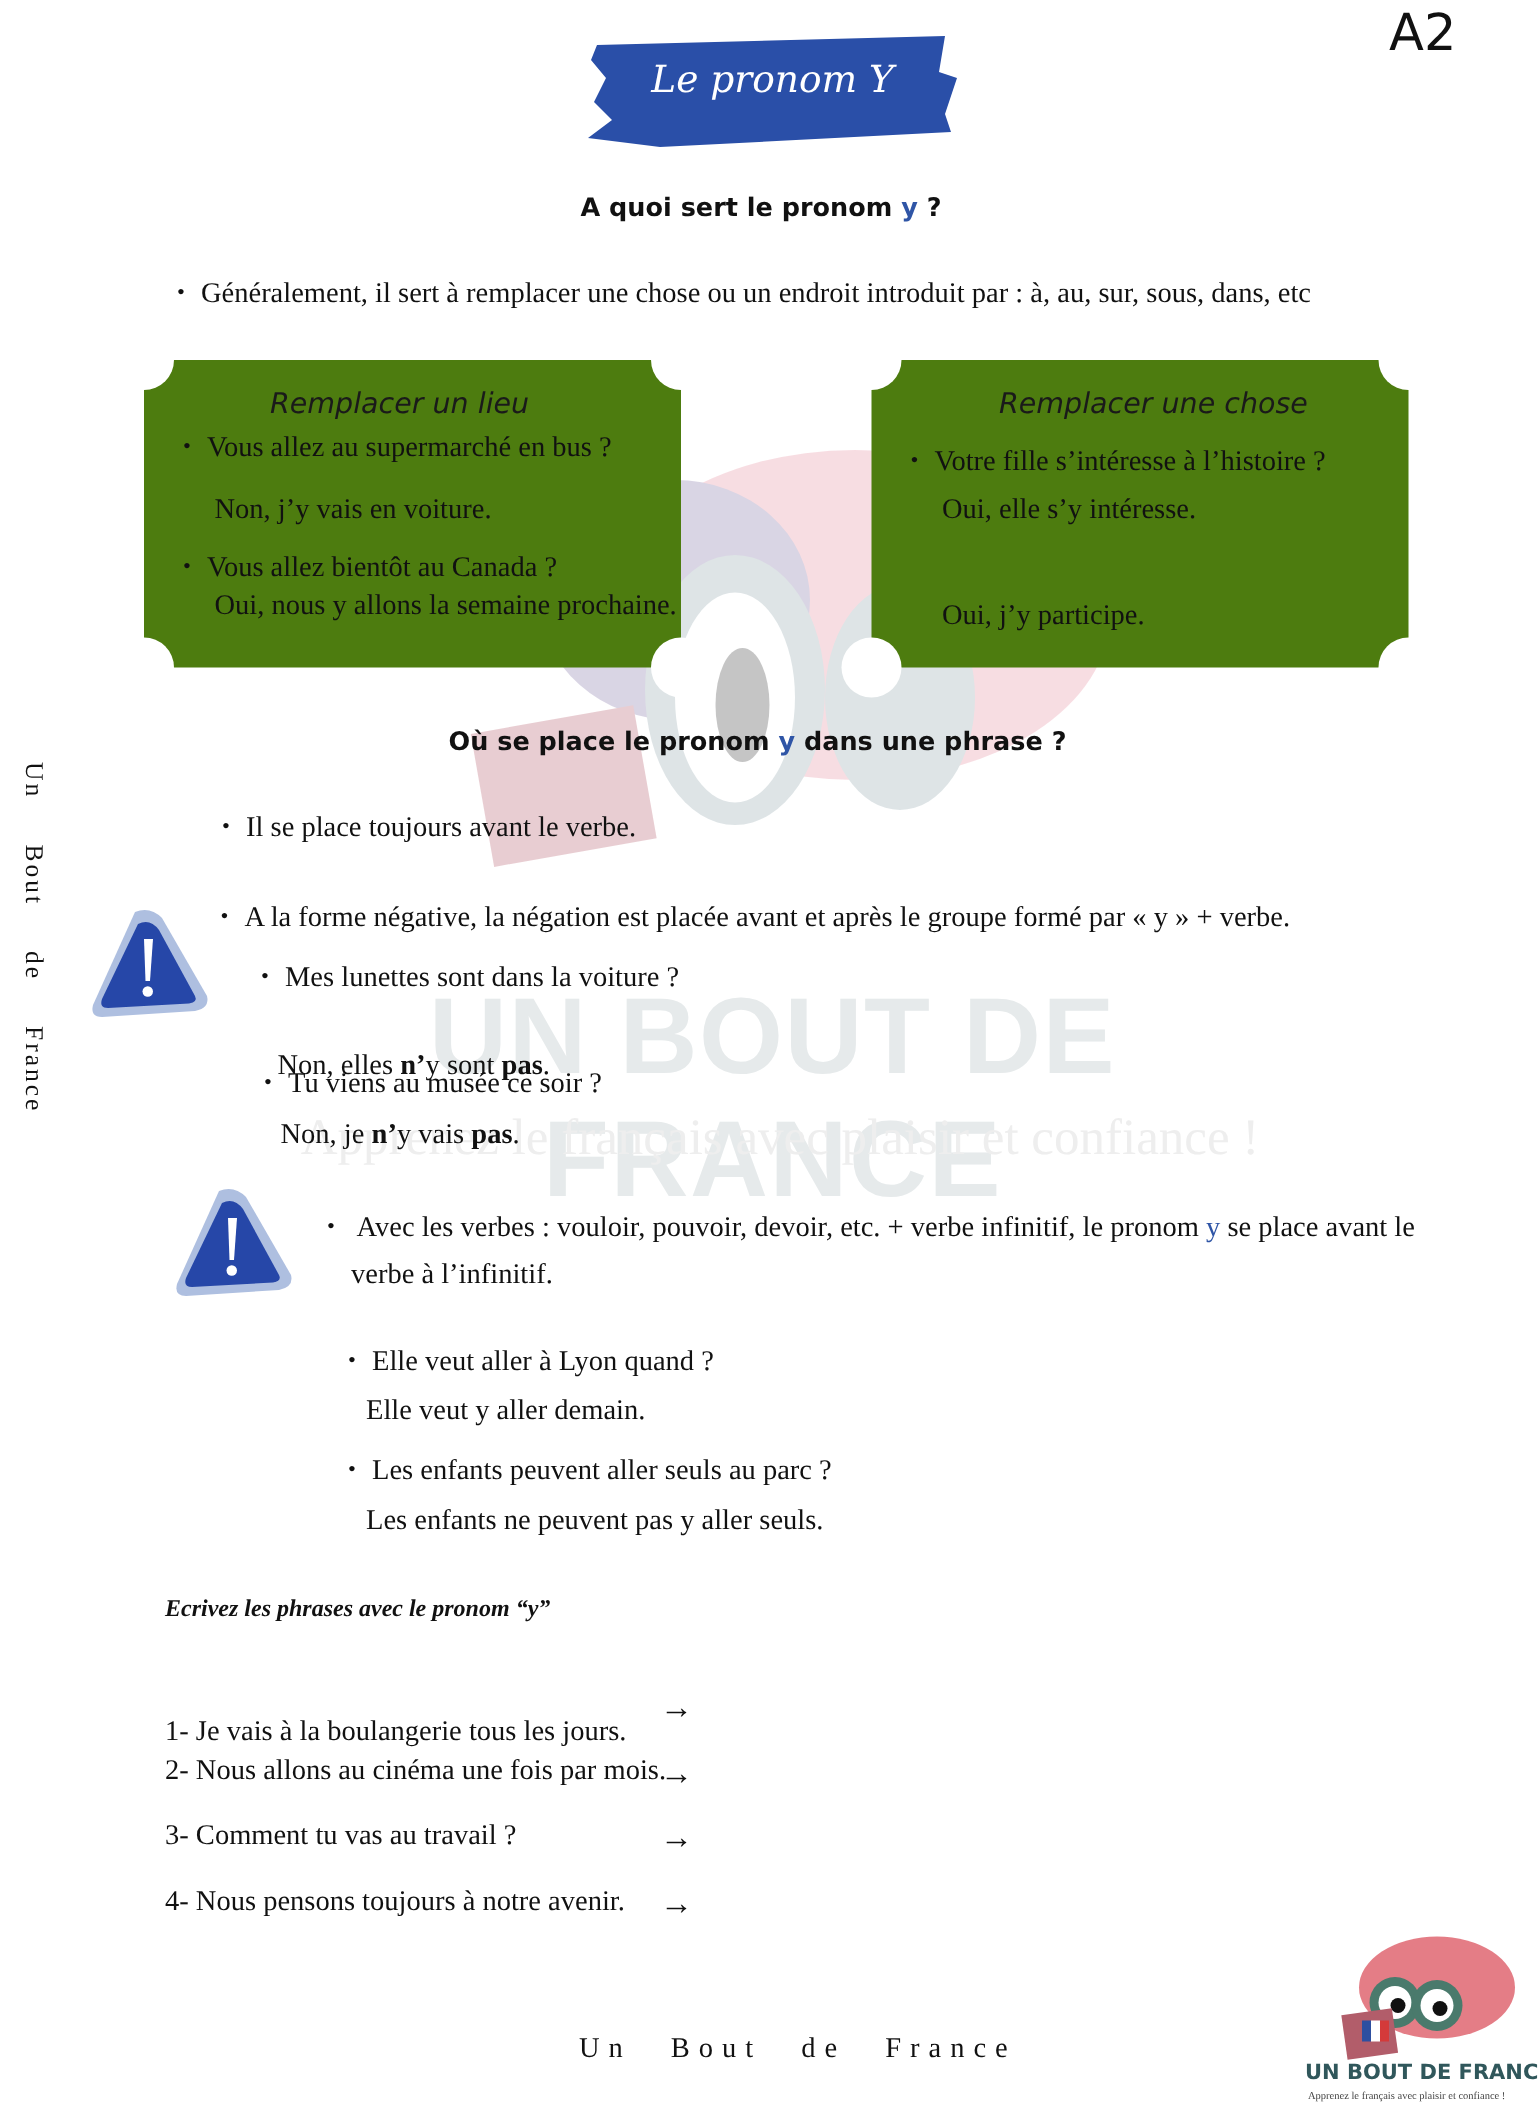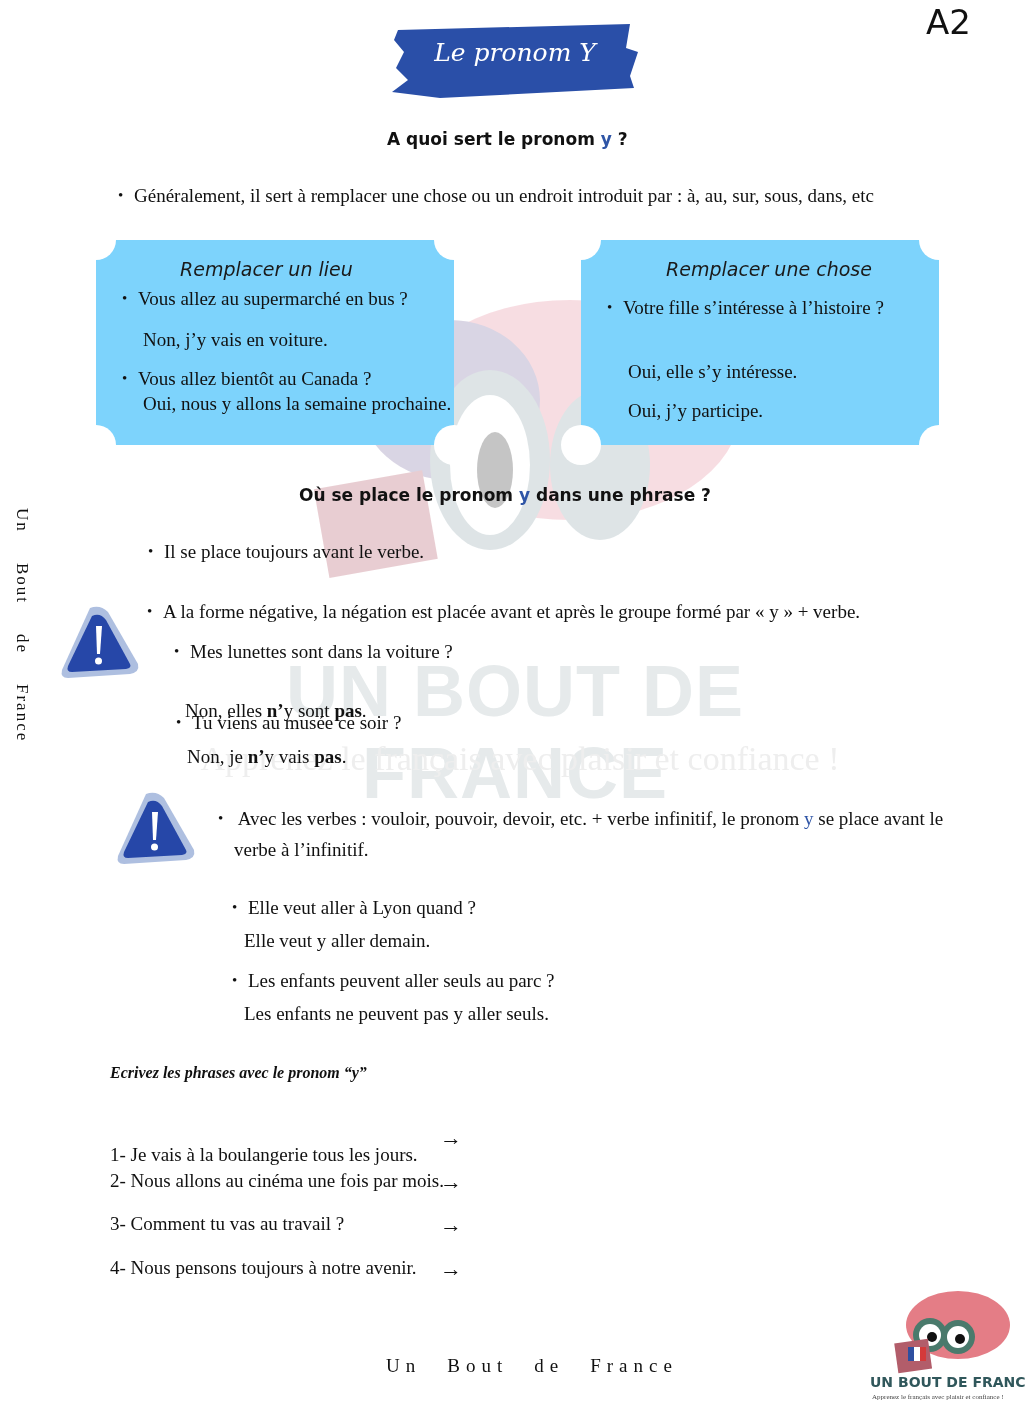--- a/index.html
+++ b/index.html
@@ -15,21 +15,21 @@
     .brush-text { position: absolute; left: 390px; top: 38px; width: 250px; text-align: center; color: #ffffff; font-family: "DejaVu Serif", serif; font-style: italic; font-size: 25px; }
     .level { position: absolute; left: 926px; top: 2px; font-family: "DejaVu Sans", sans-serif; font-size: 34px; color: #111; }
 
     .h2 { position: absolute; font-family: "DejaVu Sans", sans-serif; font-weight: bold; font-size: 17px; color: #111; white-space: nowrap; }
     .blue { color: #2f55a6; }
 
     .line { position: absolute; font-size: 19px; white-space: nowrap; line-height: 1.2; }
     .bullet::before { content: "•"; display: inline-block; width: 16px; font-size: 15px; vertical-align: 2px; }
 
     
-    .card { position: absolute; width: 358px; height: 205px; background: #7dd3fc; text-decoration: underline; }
+    .card { position: absolute; width: 358px; height: 205px; background: #4d7c0f; text-decoration: underline; }
     .card::before, .card::after, .card .c1, .card .c2 { content: ""; position: absolute; width: 40px; height: 40px; background: #ffffff; border-radius: 50%; }
     .card::before { left: -20px; top: -20px; }
     .card::after { right: -20px; top: -20px; }
     .card .c1 { left: -20px; bottom: -20px; }
     .card .c2 { right: -20px; bottom: -20px; }
     .card-title { position: absolute; font-family: "DejaVu Sans", sans-serif; font-style: italic; font-size: 19px; color: #1a1a1a; white-space: nowrap; }
     .card .line { font-size: 19px; }
 
     .warn { position: absolute; width: 80px; height: 76px; }
 
@@ -81,21 +81,21 @@
   <div class="line" style="left:47px; top:89px;">Non, j’y vais en voiture.</div>
   <div class="line bullet" style="left:26px; top:128px;">Vous allez bientôt au Canada ?</div>
   <div class="line" style="left:47px; top:153px;">Oui, nous y allons la semaine prochaine.</div>
 </div>
 
 <div class="card" style="left:581px; top:240px;">
   <span class="c1"></span>
     <span class="c2"></span>
   <div class="card-title" style="left:85px; top:18px;">Remplacer une chose</div>
   <div class="line bullet" style="left:26px; top:57px;">Votre fille s’intéresse à l’histoire ?</div>
-  <div class="line" style="left:47px; top:89px;margin-top:32px;">Oui, elle s’y intéresse.</div>
+  <div class="line" style="left:47px; top:89px;">Oui, elle s’y intéresse.</div>
   <div class="line" style="left:47px; top:160px;text-align:center;">Oui, j’y participe.</div>
 </div>
 
 <div class="h2" style="left:299px; top:485px;">
   <span>Où se place le pronom </span><span class="blue">y</span><span> dans une phrase ?</span>
 </div>
 
 <div class="line bullet" style="left:148px; top:541px;">Il se place toujours avant le verbe.</div>
 
 <svg class="warn" style="left:60px; top:604px;" viewBox="0 0 80 76">

